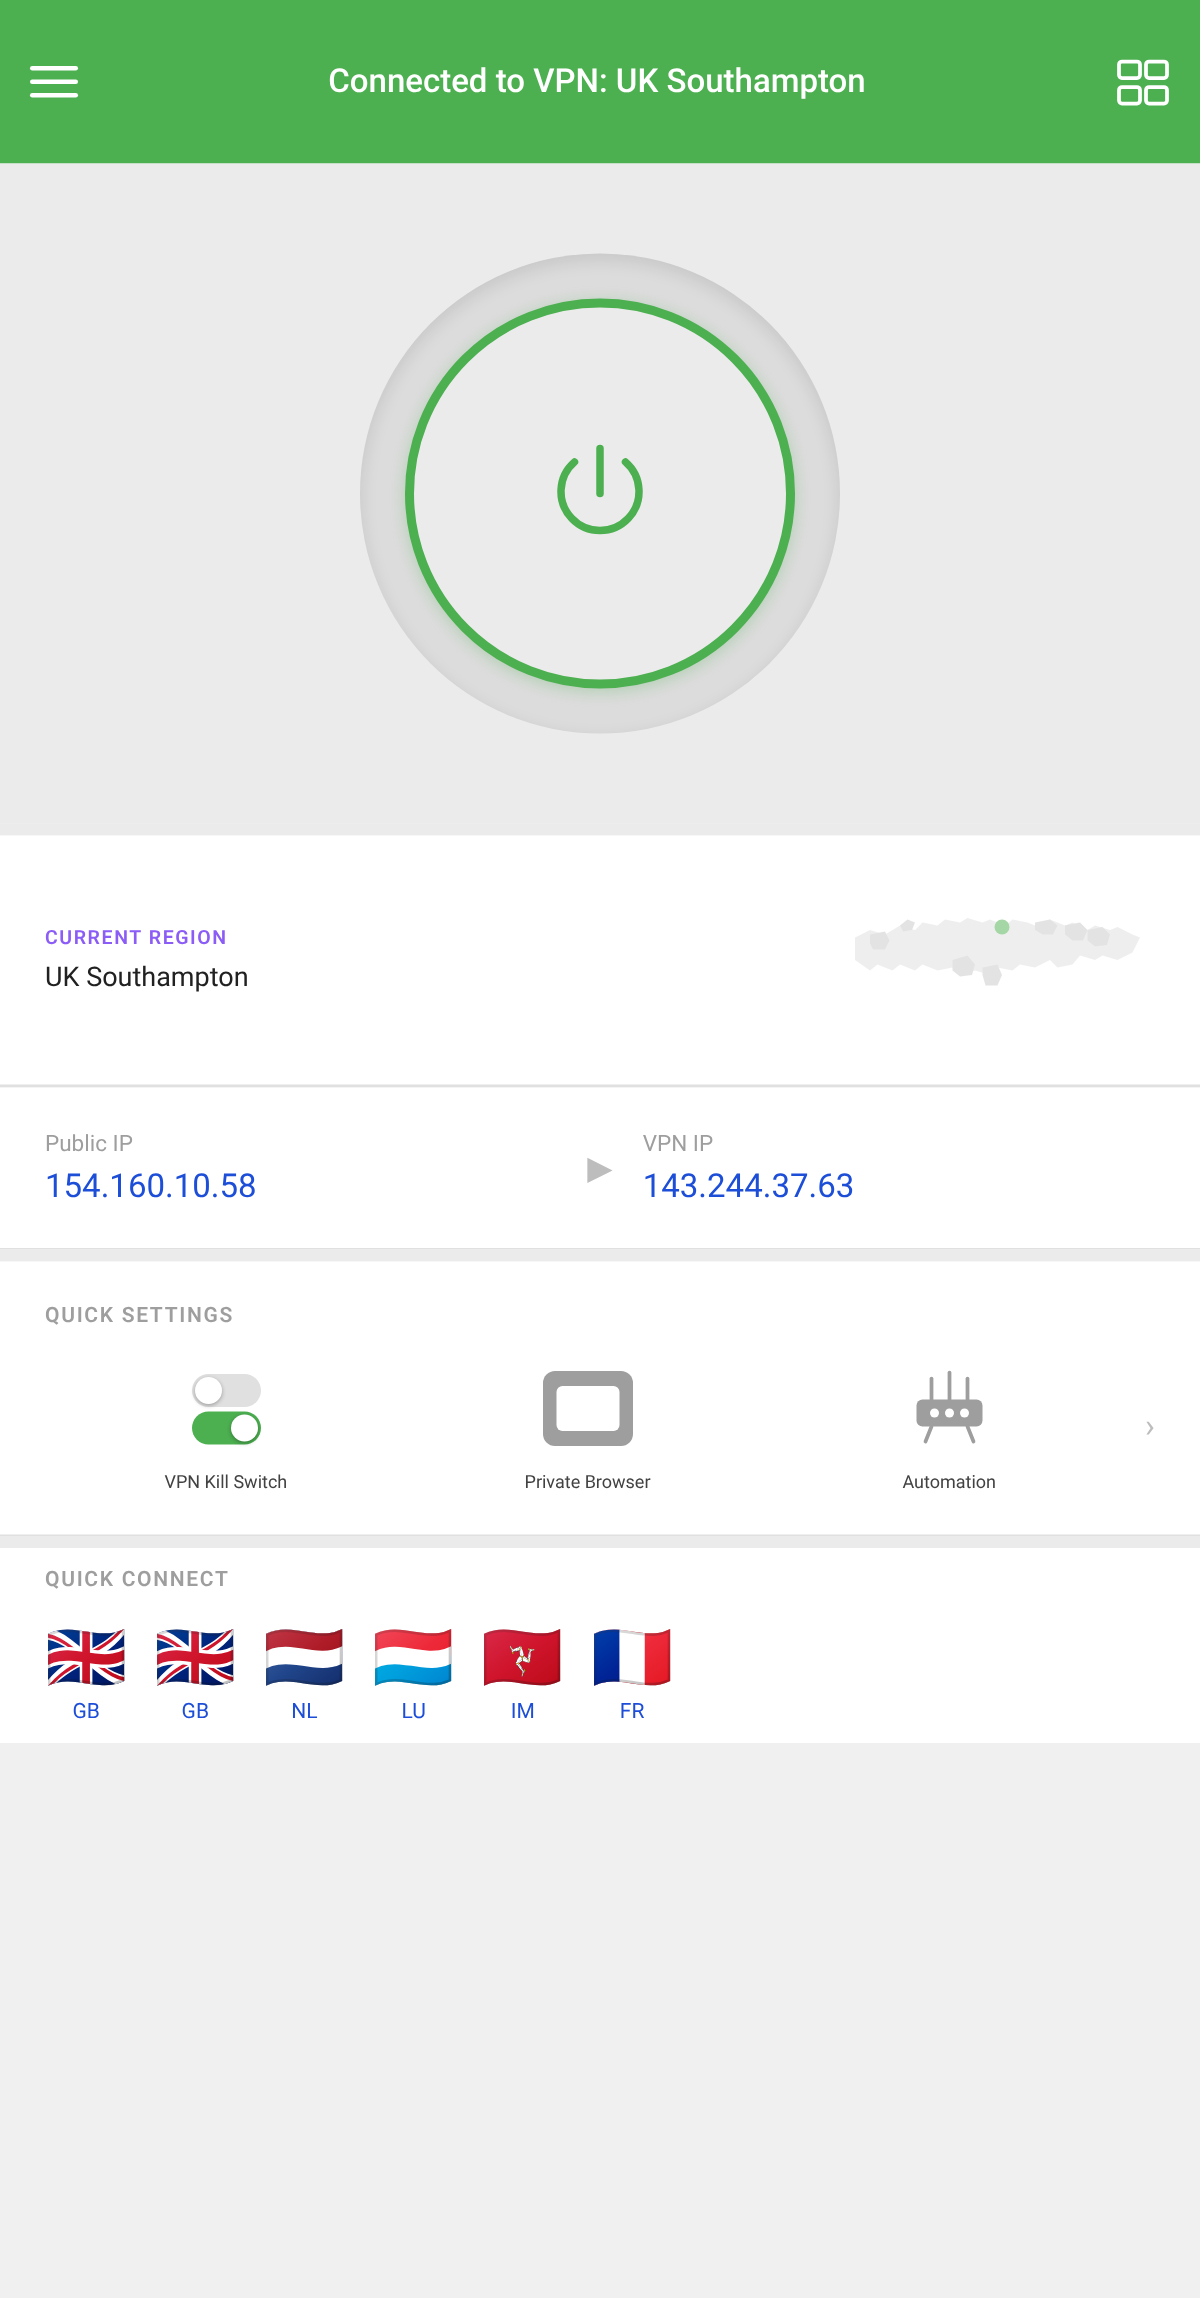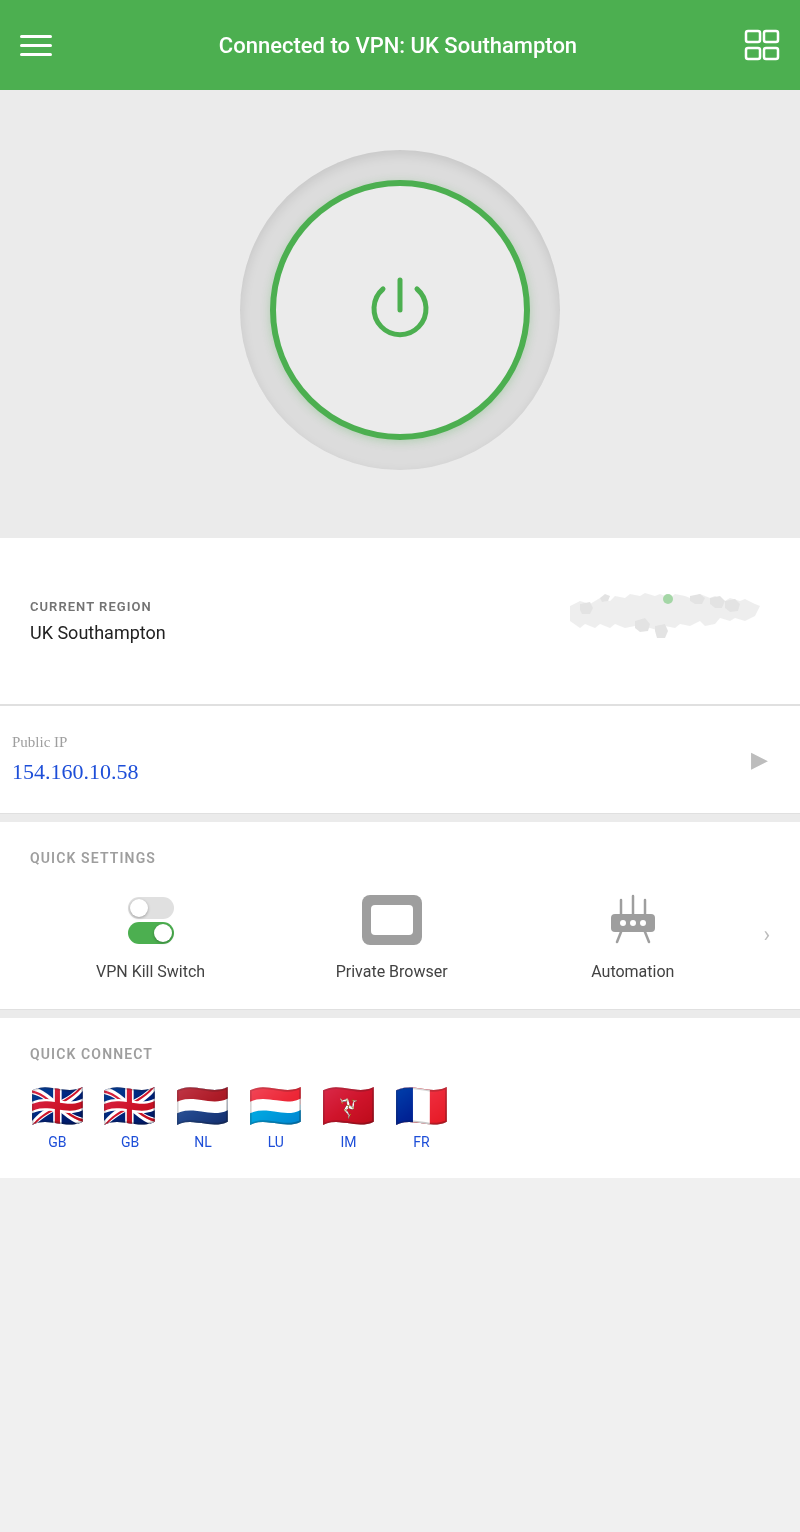--- a/index.html
+++ b/index.html
@@ -11,21 +11,21 @@
       overflow-x: hidden;
     }
 
     
     .header {
       background: #4caf50;
       display: flex;
       align-items: center;
       justify-content: space-between;
       padding: 12px 20px;
-      height: 90px;
+      height: 109px;
     }
     .header-menu-icon {
       display: flex;
       flex-direction: column;
       gap: 6px;
       cursor: pointer;
     }
     .header-menu-icon span {
       display: block;
       width: 32px;
@@ -85,46 +85,45 @@
     .region-section {
       background: white;
       padding: 28px 30px;
       display: flex;
       align-items: center;
       justify-content: space-between;
       border-bottom: 1px solid #e0e0e0;
     }
     .region-label {
       font-size: 13px;
-      color: #737373;
+      color: #8b5cf6;
       font-weight: 600;
       letter-spacing: 0.08em;
       text-transform: uppercase;
       margin-bottom: 8px;
     }
     .region-name {
       font-size: 18px;
       color: #212121;
       font-weight: 400;
     }
     .world-map-container {
       width: 220px;
       height: 110px;
       position: relative;
       opacity: 0.5;
     }
 
     
     .ip-section {
       background: white;
-      padding: 28px 12px;
+      padding: 28px 30px;
       display: flex;
       align-items: center;
       border-bottom: 1px solid #e0e0e0;
-      font-family: Liberation Serif, serif;
     }
     .ip-block {
       flex: 1;
     }
     .ip-label {
       font-size: 15px;
       color: #9e9e9e;
       margin-bottom: 8px;
     }
     .ip-value {
@@ -166,21 +165,21 @@
     }
     .qs-icon-container {
       width: 64px;
       height: 64px;
       display: flex;
       align-items: center;
       justify-content: center;
       margin-bottom: 10px;
     }
     .qs-label {
-      font-size: 16px;
+      font-size: 12px;
       color: #424242;
       text-align: center;
     }
     
     .kill-switch-icon {
       display: flex;
       flex-direction: column;
       gap: 3px;
     }
     .toggle-off {
@@ -242,21 +241,21 @@
     }
     .qs-chevron {
       color: #bdbdbd;
       font-size: 22px;
       padding-left: 10px;
     }
 
     
     .quick-connect-section {
       background: white;
-      padding: 28px 30px;
+      padding: 13px 30px;
     }
     .flags-row {
       display: flex;
       gap: 18px;
       align-items: flex-start;
       flex-wrap: wrap;
     }
     .flag-item {
       display: flex;
       flex-direction: column;
@@ -341,20 +340,24 @@
 </div>
 
 <div class="separator" style="height:1px; background:#e0e0e0;"></div>
 
 <div class="ip-section">
   <div class="ip-block">
     <div class="ip-label">Public IP</div>
     <div class="ip-value">154.160.10.58</div>
   </div>
   <div class="ip-arrow">▶</div>
+  <div class="ip-block">
+    <div class="ip-label">VPN IP</div>
+    <div class="ip-value">143.244.37.63</div>
+  </div>
 </div>
 
 <div class="separator"></div>
 
 <div class="quick-settings-section">
   <div class="section-label">QUICK SETTINGS</div>
   <div class="quick-settings-row">
 
     <div class="qs-item">
       <div class="qs-icon-container kill-switch-icon">

